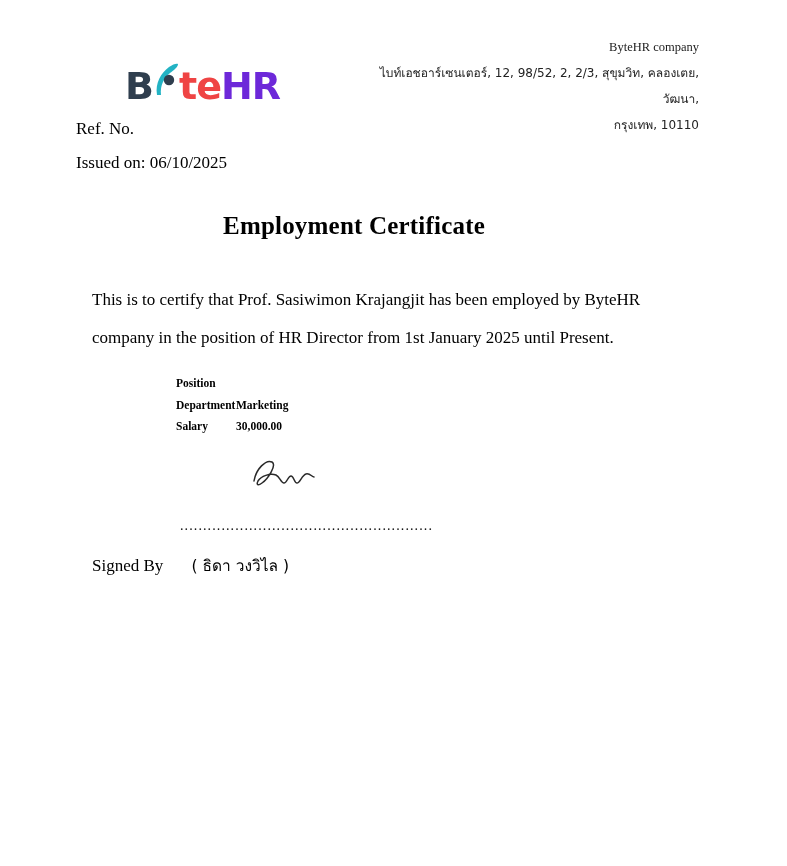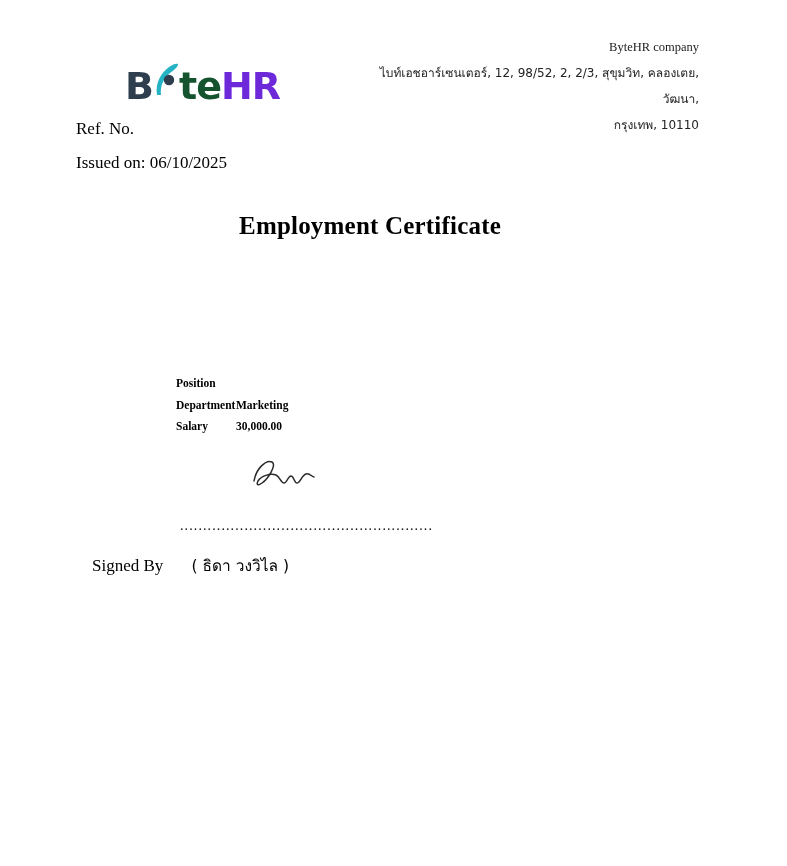--- a/index.html
+++ b/index.html
@@ -43,21 +43,21 @@
   .logo-text {
     font-family: "DejaVu Sans", sans-serif;
     font-weight: bold;
     font-size: 38px;
     letter-spacing: -1px;
     line-height: 1;
     display: flex;
     align-items: baseline;
   }
   .logo-by { color: #2f3e4e; }
-  .logo-te { color: #14532d; }
+  .logo-te { color: #ef4444; }
   .logo-hr { color: #6d28d9; }
 
   .logo-mark {
     position: relative;
     display: inline-block;
     width: 26px;
     height: 38px;
   }
   .logo-mark svg { position: absolute; left: 0; top: 0; }
 
@@ -93,21 +93,20 @@
   
   .doc-title {
     position: absolute;
     top: 212px;
     left: 0;
     width: 708px;
     text-align: center;
     font-size: 25px;
     font-weight: bold;
     letter-spacing: 0.2px;
-    padding-left: 16px;
   }
 
   
   .body-text {
     position: absolute;
     left: 92px;
     top: 281px;
     width: 600px;
     font-size: 17px;
     line-height: 38px;
@@ -188,20 +187,24 @@
     </div>
   </div>
 
   <div class="meta">
     <div>Ref. No.</div>
     <div>Issued on: 06/10/2025</div>
   </div>
 
   <div class="doc-title">Employment Certificate</div>
 
+  <div class="body-text">
+    <div>This is to certify that Prof. Sasiwimon Krajangjit has been employed by ByteHR</div>
+    <div>company in the position of HR Director from 1st January 2025 until Present.</div>
+  </div>
 
   <div class="details">
     <div class="details-row">
       <span class="details-label w">Position</span>
       <span class="details-value"></span>
     </div>
     <div class="details-row">
       <span class="details-label w">Department</span>
       <span class="details-value">Marketing</span>
     </div>

